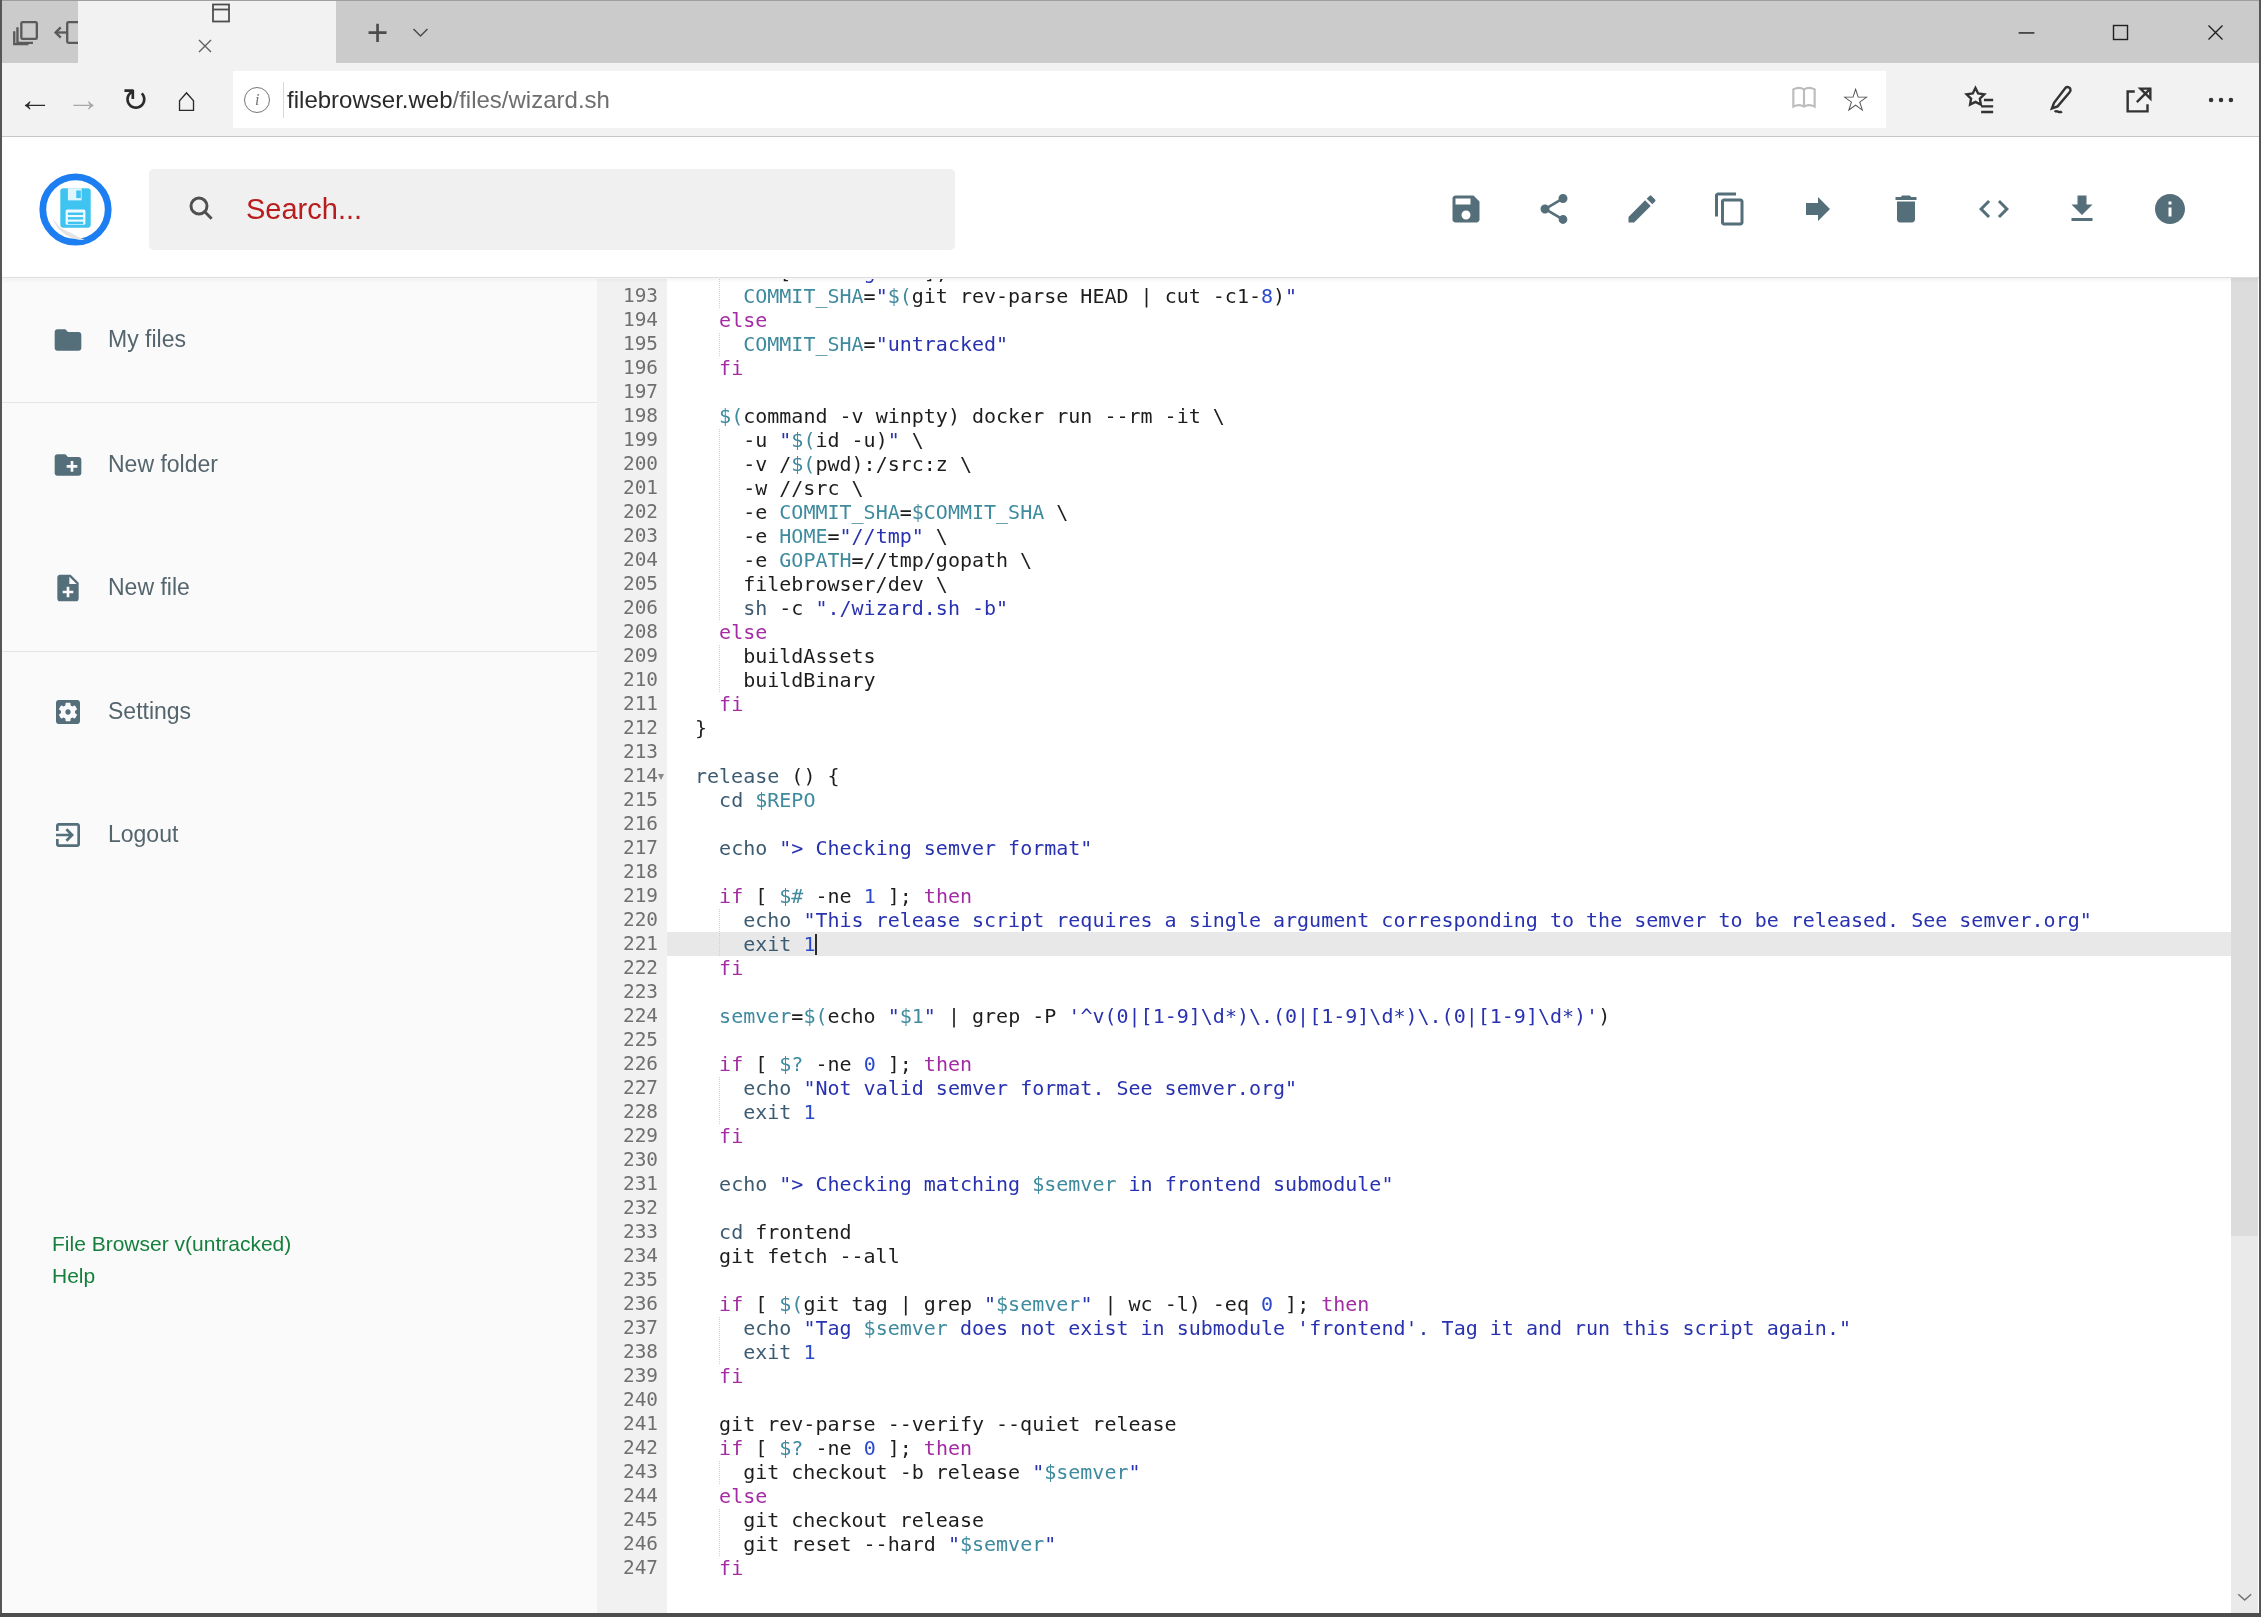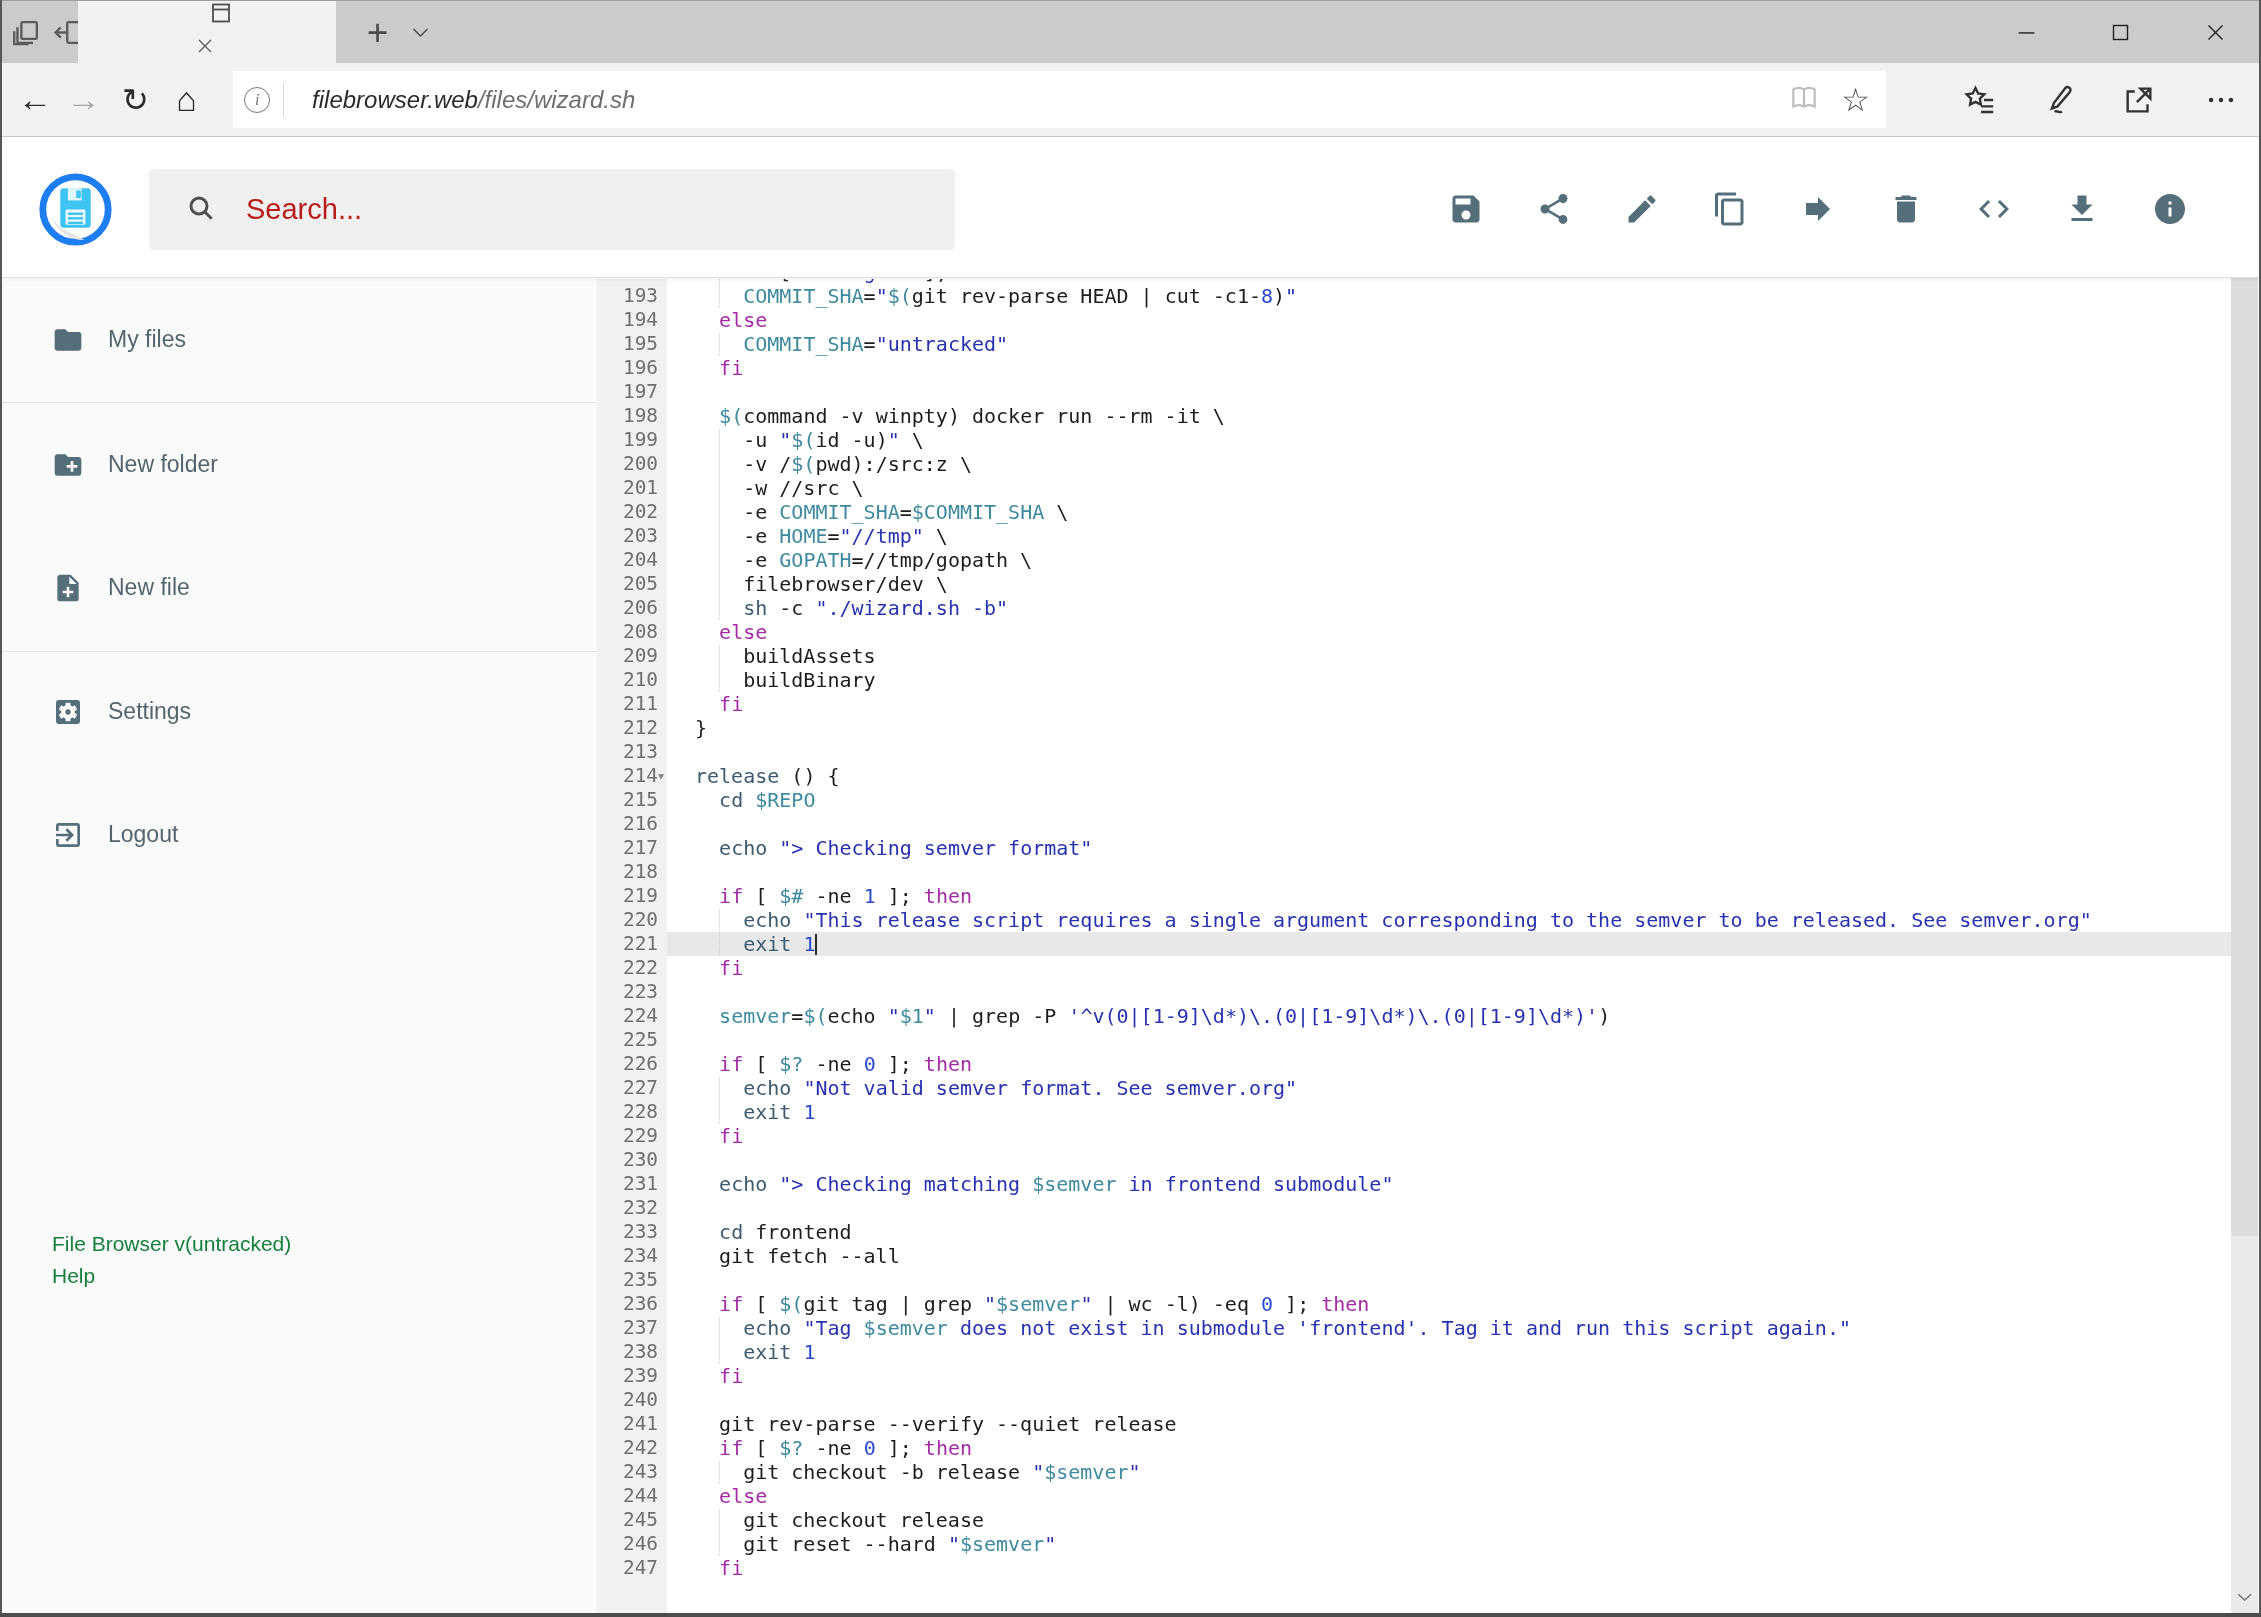--- a/index.html
+++ b/index.html
@@ -18,21 +18,21 @@
   #tablist-btn { position:absolute; left:400px; top:0; width:40px; height:63px; display:flex; align-items:center; justify-content:center; color:#4c4c4c; }
   .winbtn { position:absolute; top:0; width:68px; height:63px; display:flex; align-items:center; justify-content:center; color:#1f1f1f; }
   #btn-min { left:1992px; } #btn-max { left:2086px; } #btn-close { left:2181px; }
 
   #navbar { position:absolute; left:0; top:63px; width:2261px; height:74px; background:#f2f2f2; border-bottom:1.6px solid #c6c6c6; }
   .nav-icon { position:absolute; top:0; height:73px; width:57px; display:flex; align-items:center; justify-content:center; font-size:34px; color:#2b2b2b; }
   #nav-back { left:6.5px; } #nav-forward { left:55px; color:#a8a8a8; } #nav-refresh { left:107px; font-size:32px; } #nav-home { left:158px; }
   #urlbox { position:absolute; left:233px; top:8px; width:1653px; height:57px; background:#ffffff; display:flex; align-items:center; }
   #url-info { width:26px; height:26px; border:1.6px solid #767676; border-radius:50%; color:#767676; font-size:16px; font-style:italic; font-family:"Liberation Serif", serif; display:flex; align-items:center; justify-content:center; margin-left:11.3px; }
   #url-divider { width:0.8px; height:36px; background:#d9d9d9; margin-left:13px; }
-  #url-text { margin-left:28px; font-size:24px; color:#2b2b2b; flex:1; white-space:nowrap; overflow:hidden;font-style:italic; }
+  #url-text { margin-left:3px; font-size:24px; color:#2b2b2b; flex:1; white-space:nowrap; overflow:hidden; }
   #url-path { color:#6e6e6e; }
   #url-reading { margin-right:21px; color:#bcbcbc; }
   #url-star { margin-right:16px; font-size:32px; color:#4a4a4a; line-height:1; }
   .chrome-right { position:absolute; top:0; height:73px; width:65px; display:flex; align-items:center; justify-content:center; color:#333; }
   #btn-hub { left:1946px; } #btn-annotate { left:2026px; } #btn-share-page { left:2106px; } #btn-more { left:2188px; }
 
   
   #appheader { position:absolute; left:0; top:139px; width:2261px; height:139px; background:#ffffff; border-bottom:0.8px solid #dedede; box-shadow:0 2.4px 4.8px rgba(0,0,0,0.07); z-index:5; }
   #logo { position:absolute; left:39px; top:34px; width:73px; height:73px; }
   #searchbox { position:absolute; left:149px; top:30px; width:806px; height:81px; background:#f0f0f0; border-radius:4.8px; display:flex; align-items:center; }

